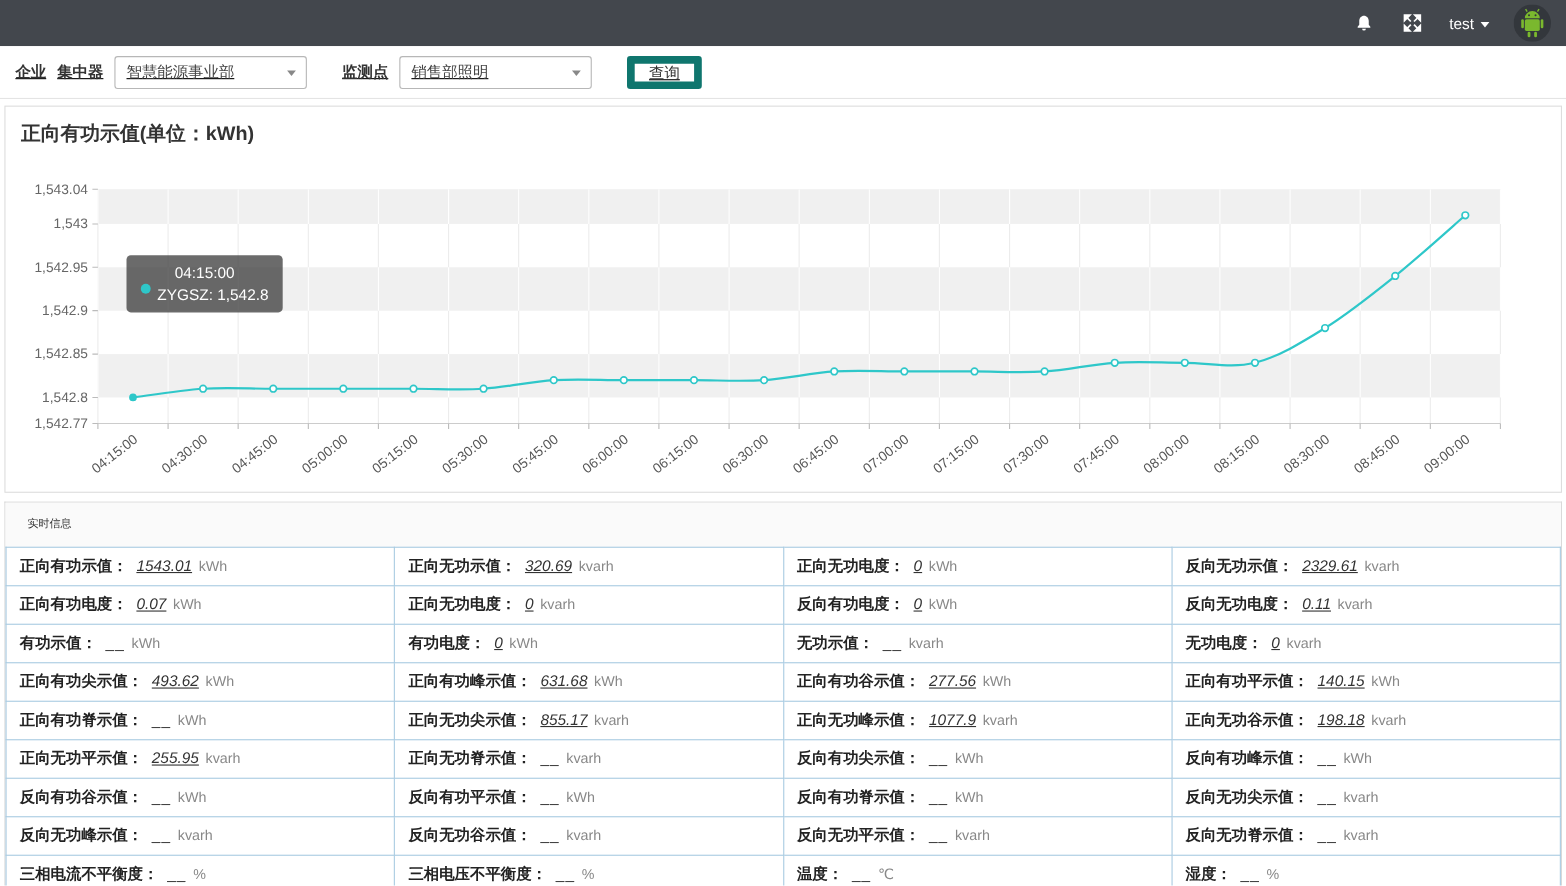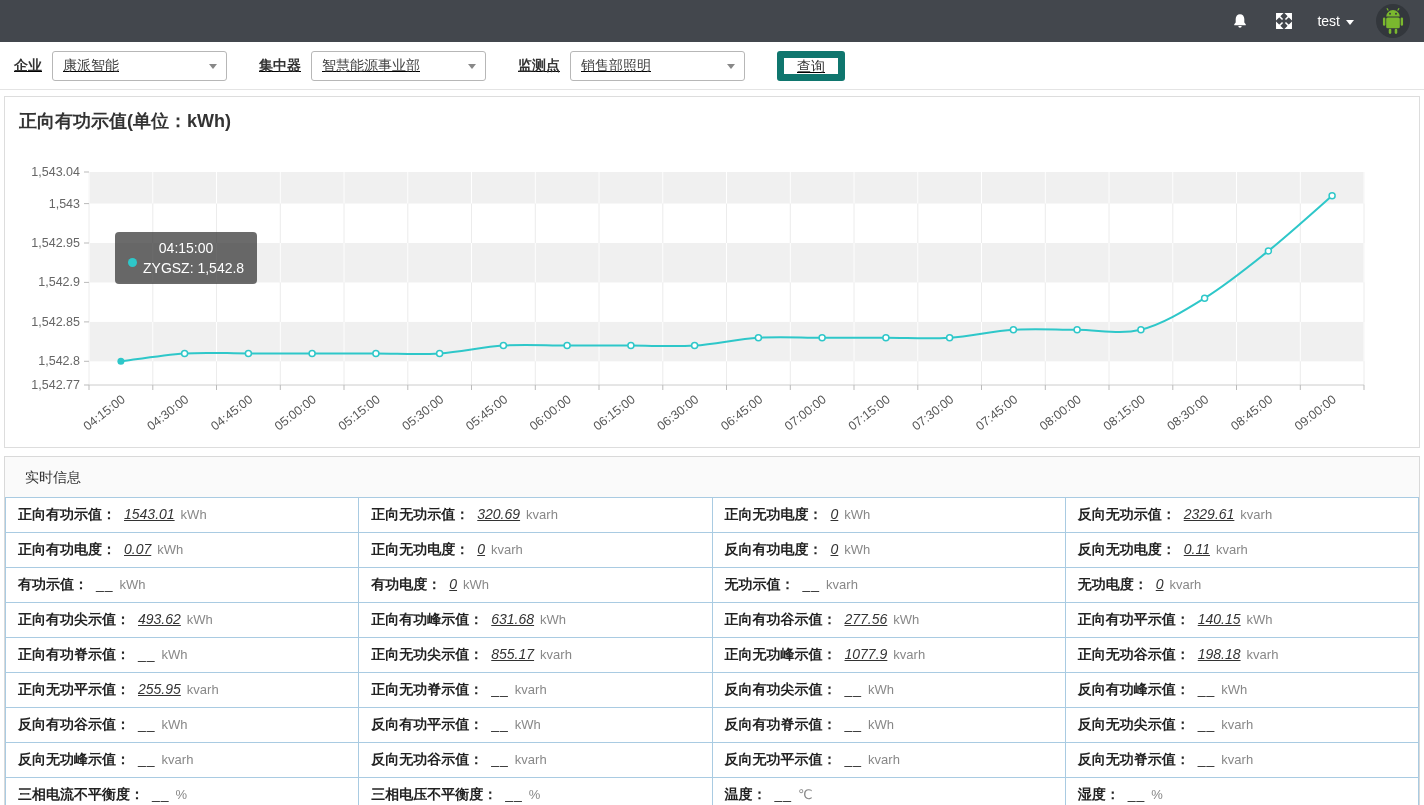--- a/index.html
+++ b/index.html
@@ -36,21 +36,21 @@
   .chart-wrap { position:relative; }
   svg.chart { display:block; }
   .chart-tooltip { position:absolute; left:110px; top:95px; background:rgba(50,50,50,0.72);
     color:#fff; border-radius:4px; padding:6px 13px; font-size:14px; line-height:20px; pointer-events:none; }
   .tt-time { text-align:center; }
   .tt-row { display:flex; align-items:flex-start; white-space:nowrap; }
   .tt-dot { display:inline-block; width:9px; height:9px; border-radius:50%; margin-right:6px; }
 
   
   .rt-panel { margin:0 4px; border:1px solid #d9d9d9; border-bottom:none; background:#fff; }
-  .rt-header { height:40px; line-height:40px; padding-left:20px; font-size:14px; color:#333; background:#fafafa; }
+  .rt-header { height:40px; line-height:40px; padding-left:20px; font-size:10px; color:#333; background:#fafafa; }
   table.rt { width:100%; border-collapse:collapse; table-layout:fixed; }
   table.rt td { border:1px solid #a9cbe2; height:35px; padding-left:12px; font-size:14px; white-space:nowrap; overflow:hidden; }
   .cell-label { font-weight:bold; color:#222; margin-right:8px; }
   .cell-link { font-style:italic; text-decoration:underline; color:#333; margin-right:6px; }
   .cell-empty { color:#333; letter-spacing:1px; margin-right:6px; }
   .cell-unit { color:#888; font-size:13px; }
 </style>
 </head>
 <body>
 
@@ -90,24 +90,20 @@
       <line x1="8.7" y1="4.6" x2="7.7" y2="3" stroke="#7ab82e" stroke-width="0.9"></line>
       <line x1="15.3" y1="4.6" x2="16.3" y2="3" stroke="#7ab82e" stroke-width="0.9"></line>
       <circle cx="9.9" cy="6.9" r="0.65" fill="#33373c"></circle>
       <circle cx="14.1" cy="6.9" r="0.65" fill="#33373c"></circle>
     </svg>
   </div>
 </div>
 
 <div class="filterbar">
   <span class="f-label">企业</span>
-  <div class="f-select">
-    <span>康派智能</span>
-    <span class="arrow"></span>
-  </div>
   <span class="f-label">集中器</span>
   <div class="f-select">
     <span>智慧能源事业部</span>
     <span class="arrow"></span>
   </div>
   <span class="f-label">监测点</span>
   <div class="f-select">
     <span>销售部照明</span>
     <span class="arrow"></span>
   </div>

